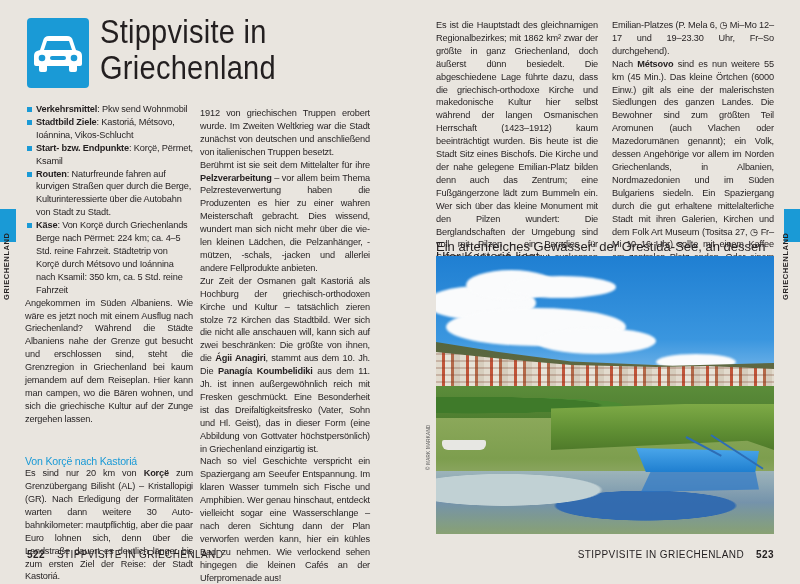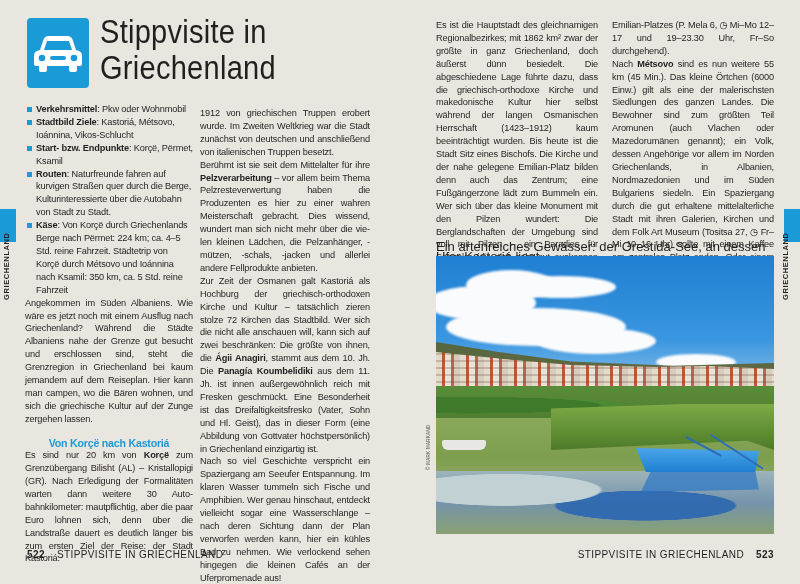--- a/index.html
+++ b/index.html
@@ -43,22 +43,22 @@
   .col-4 { left: 612px; top: 19px; width: 162px; }
 
   .facts { list-style: none; text-align: left; }
   .facts li { position: relative; padding-left: 11px; }
   .facts li::before {
     content: ""; position: absolute; left: 2px; top: 4px;
     width: 5px; height: 5px; background: #1a9ad6;
   }
   .intro { margin-top: 12px; }
   .section-heading {
-    color: #1a9ad6; font-weight: bold; font-size: 10.6px; line-height: 12.5px;
-    margin-top: 11px; text-align: center; letter-spacing: -0.2px;
+    color: #1a9ad6; font-weight: normal; font-size: 10.6px; line-height: 12.5px;
+    margin-top: 29px; text-align: left; letter-spacing: -0.2px;
   }
 
   
   .side-tab {
     position: absolute; width: 16px; height: 33px; background: #1a9ad6;
   }
   .side-tab.left { left: 0; top: 209px; }
   .side-tab.right { right: 0; top: 209px; }
   .side-label {
     position: absolute; font-size: 7.5px; font-weight: bold; letter-spacing: 0.6px;
@@ -171,21 +171,21 @@
     </svg>
   </div>
   <h1 class="page-title">Stippvisite in
 Griechenland</h1>
 
   <div class="side-tab left"></div>
   <div class="side-label left">GRIECHENLAND</div>
 
   <div class="col col-1">
     <ul class="facts">
-      <li><b>Verkehrsmittel</b><span>: Pkw oder Wohnmobil</span></li>
+      <li><b>Verkehrsmittel</b><span>: Pkw send Wohnmobil</span></li>
       <li><b>Stadtbild Ziele</b><span>: Kastoriá, Métsovo, Ioánnina, Vikos-Schlucht</span></li>
       <li><b>Start- bzw. Endpunkte</b><span>: Korçë, Përmet, Ksamil</span></li>
       <li><b>Routen</b><span>: Naturfreunde fahren auf kurvigen Straßen quer durch die Berge, Kulturinteres­sierte über die Autobahn von Stadt zu Stadt.</span></li>
       <li><b>Käse</b><span>: Von Korçë durch Griechenlands Berge nach Përmet: 224 km; ca. 4–5 Std. reine Fahrzeit. Städtetrip von Korçë durch Métsovo und Ioánnina nach Ksamil: 350 km, ca. 5 Std. reine Fahrzeit</span></li>
     </ul>
 
     <p class="intro">Angekommen im Süden Albaniens. Wie wäre es jetzt noch mit einem Ausflug nach Griechenland? Während die Städte Albaniens nahe der Gren­ze gut besucht und erschlossen sind, steht die Grenzregion in Griechenland bei kaum jemandem auf dem Reiseplan. Hier kann man campen, wo die Bären wohnen, und sich die griechische Kul­tur auf der Zunge zergehen lassen.</p>
 
     <h2 class="section-heading">Von Korçë nach Kastoriá</h2>
     <p><span>Es sind nur 20 km von </span><b>Korçë</b><span> zum Grenzübergang Bilisht (AL) – Kristallopigi (GR). Nach Erledigung der Formalitäten warten dann weitere 30 Auto­bahnkilometer: mautpflichtig, aber die paar Euro lohnen sich, denn über die Landstraße dauert es deutlich länger bis zum ersten Ziel der Reise: der Stadt Kastoriá.</span></p>

